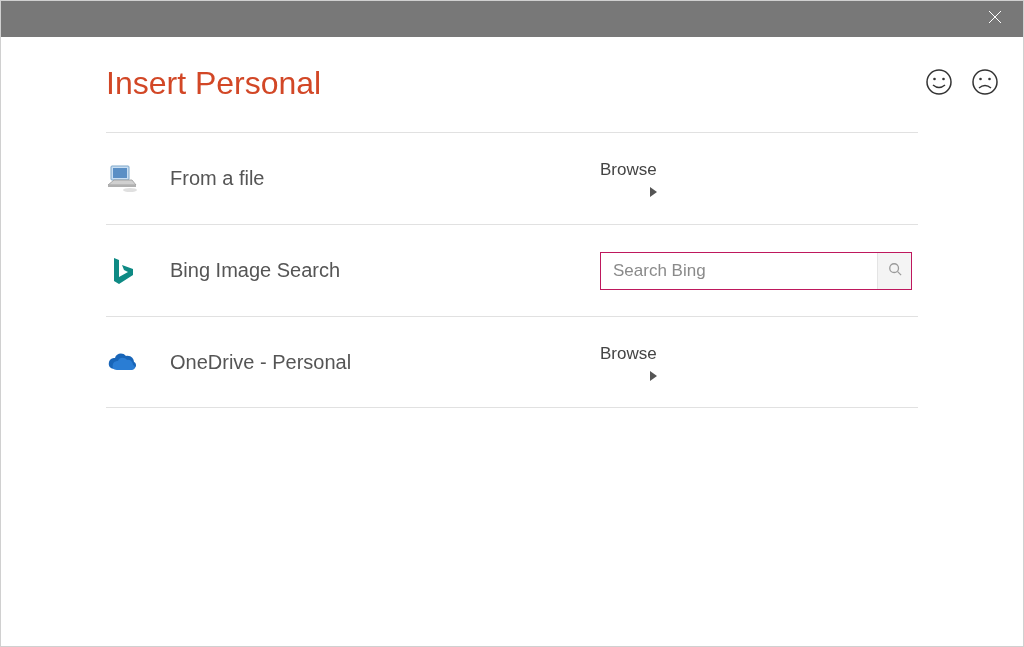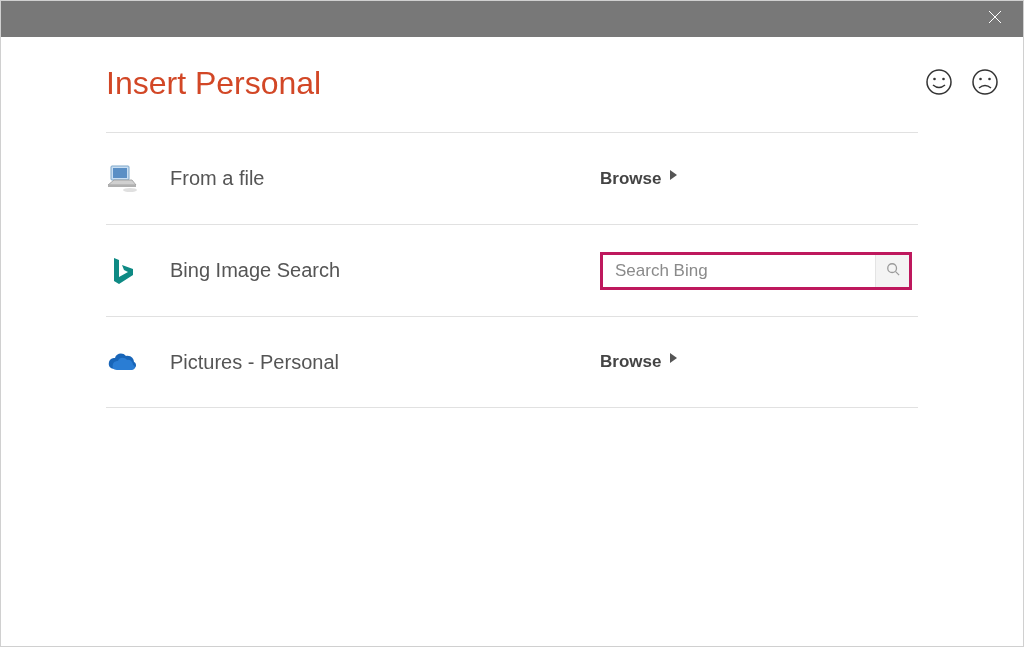--- a/index.html
+++ b/index.html
@@ -104,41 +104,42 @@
       flex: 0 0 430px;
     }
     .row-action {
       flex: 1;
       display: flex;
       align-items: center;
     }
     .browse-link {
       font-size: 17px;
       color: #444444;
-      font-weight: 700;
-      cursor: pointer;
-      display: flex;
-      align-items: flex-start;
+      font-weight: 400;
+      cursor: pointer;
+      display: flex;
+      align-items: flex-end;
       gap: 6px;
+      flex-direction: column;
     }
     .browse-link .caret {
       width: 0;
       height: 0;
       border-top: 5px solid transparent;
       border-bottom: 5px solid transparent;
       border-left: 7px solid #555555;
       margin-left: 3px;
       margin-top: 1px;
     }
     .search-box {
       display: flex;
       align-items: center;
       width: 312px;
       height: 38px;
-      border: 3px solid #be185d;
+      border: 1px solid #be185d;
       background: #15803d;
     }
     .search-input {
       flex: 1;
       height: 100%;
       border: none;
       outline: none;
       padding: 0 12px;
       font-size: 17px;
       font-family: inherit;
@@ -257,21 +258,21 @@
 
     <div class="row">
       <div class="row-icon">
         <span class="icon-wrap">
           <svg viewBox="0 0 32 32">
             <path d="M9 23 C4 23 2 20 3 16 C4 12 8 12 9 12 C10 7 17 6 20 10 C25 9 28 13 28 16 C31 17 31 23 26 23 Z" fill="#1865b8"></path>
             <path d="M11 24 C7 24 6 21 7 18 C8 15 11 15 12 15 C13 11 19 11 21 14 C25 13 27 17 27 19 C30 20 29 24 26 24 Z" fill="#2a7dd4"></path>
           </svg>
         </span>
       </div>
-      <div class="row-label">Pictures - Personal</div>
+      <div class="row-label">OneDrive - Personal</div>
       <div class="row-action">
         <div class="browse-link">
           <span>Browse</span>
           <span class="caret"></span>
         </div>
       </div>
     </div>
 
   </div>
 </div>

